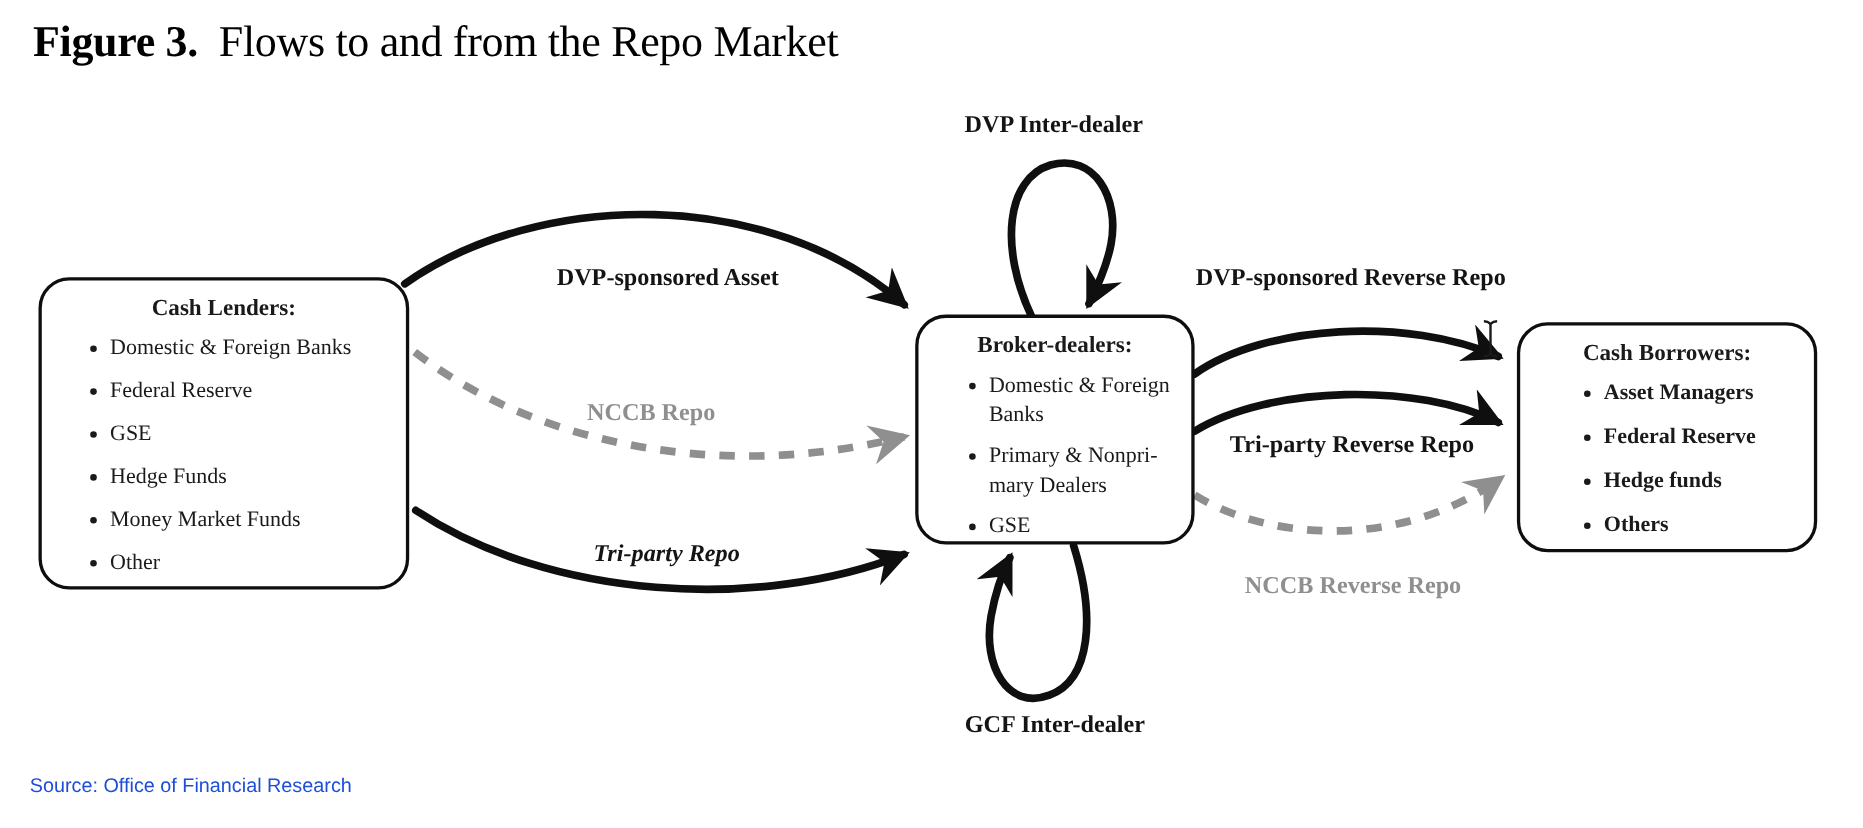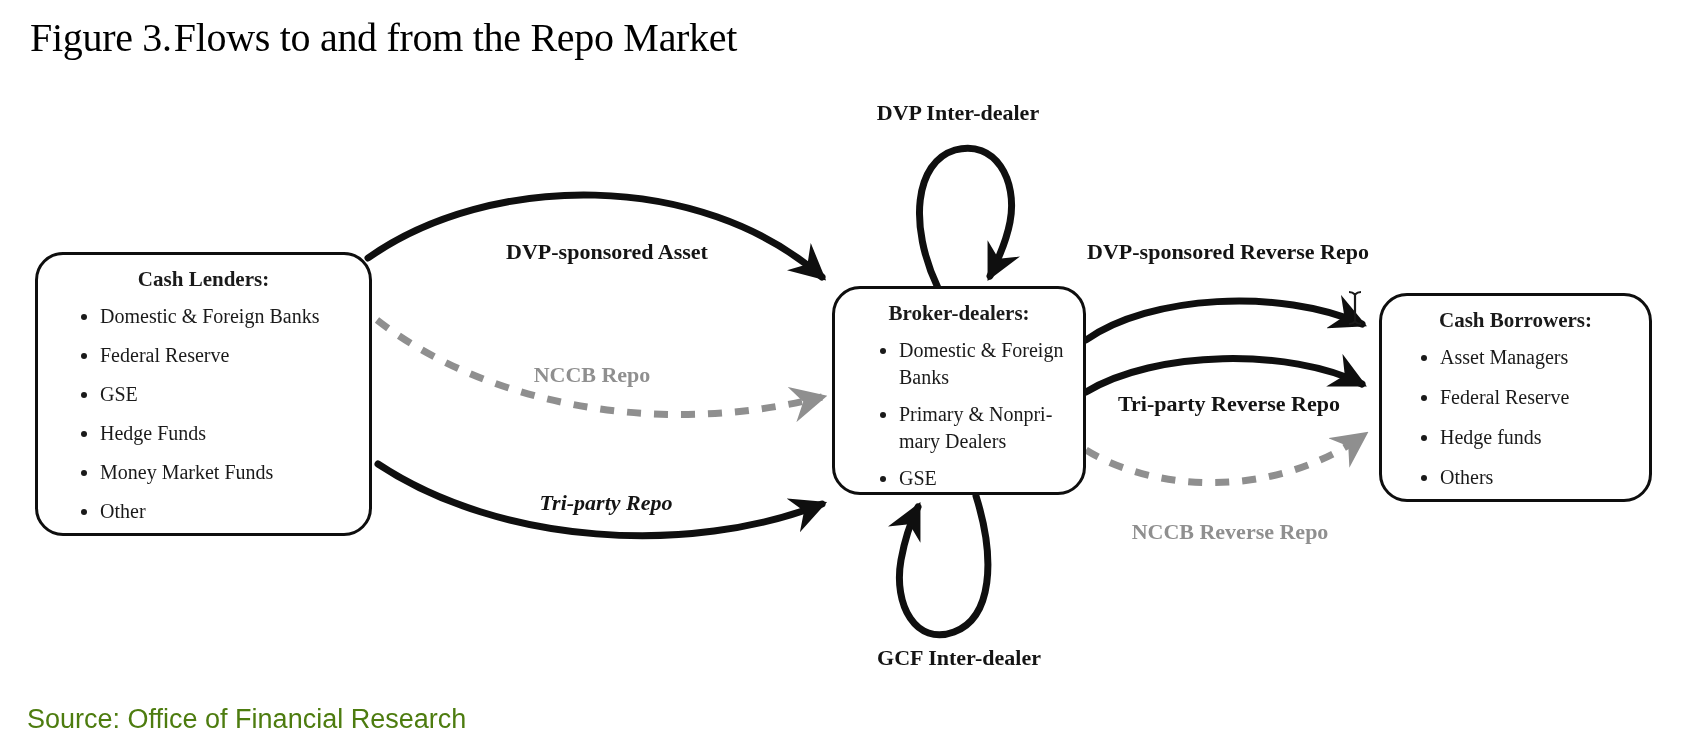--- a/index.html
+++ b/index.html
@@ -4,55 +4,55 @@
 <style>
   html,body { margin:0; padding:0; background:#ffffff; }
   .canvas {
     position:relative; width:1694px; height:753px; background:#ffffff;
     font-family:"Liberation Serif","DejaVu Serif",serif; overflow:hidden;
   }
   .figure-title {
     position:absolute; left:30px; top:14px; font-size:40px; color:#000;
     letter-spacing:-0.3px; z-index:3; white-space:nowrap;
   }
-  .figure-title .fig-label { font-weight:400; margin-right:2px; }
+  .figure-title .fig-label { font-weight:700; margin-right:19px; }
 
   svg.arrows { position:absolute; left:0; top:0; z-index:1; }
   .solid-arrow { fill:none; stroke:#0f0f0f; stroke-width:7; stroke-linecap:round; }
   .dashed-arrow { fill:none; stroke:#8f8f8f; stroke-width:7; stroke-linecap:butt; stroke-dasharray:14 13; }
 
   .node {
     position:absolute; background:#ffffff; border:3.5px solid #0e0e0e;
     border-radius:28px; z-index:2; box-sizing:border-box; color:#1a1a1a;
   }
   #node-cash-lenders   { left:35px;   top:252px; width:337px; height:284px; }
   #node-broker-dealers { left:832px;  top:286px; width:254px; height:209px; }
   #node-cash-borrowers { left:1379px; top:293px; width:273px; height:209px; }
 
   .node-title { text-align:center; font-weight:700; font-size:21px; margin-top:12px; }
   .node ul { margin:11px 0 0 0; font-size:20px; }
   #node-cash-lenders ul   { padding-left:62px; }
   #node-cash-lenders li   { line-height:27px; margin-bottom:12px; }
   #node-broker-dealers ul { padding-left:64px; }
   #node-broker-dealers li { line-height:27px; margin-bottom:10px; white-space:pre-line; }
-  #node-cash-borrowers ul { padding-left:58px; }
+  #node-cash-borrowers ul { padding-left:76px;font-weight:bold; }
   #node-cash-borrowers li { line-height:27px; margin-bottom:13px; }
 
   .flow-label {
     position:absolute; transform:translate(-50%,-50%); font-weight:700;
     font-size:22px; color:#141414; z-index:3; white-space:nowrap;
   }
   .flow-label.gray { color:#8f8f8f; }
 
   .text-cursor { position:absolute; left:1346px; top:290px; z-index:4; }
 
   .source-line {
     position:absolute; left:27px; top:704px; z-index:3;
     font-family:"Liberation Sans","DejaVu Sans",sans-serif;
-    font-size:27px; color:#4d7c0f;
+    font-size:18px; color:#1d4ed8;
   }
 </style>
 </head>
 <body>
 
 <div class="canvas">
 
   <div class="figure-title">
     <span class="fig-label">Figure 3.</span><span>Flows to and from the Repo Market</span>
   </div>

